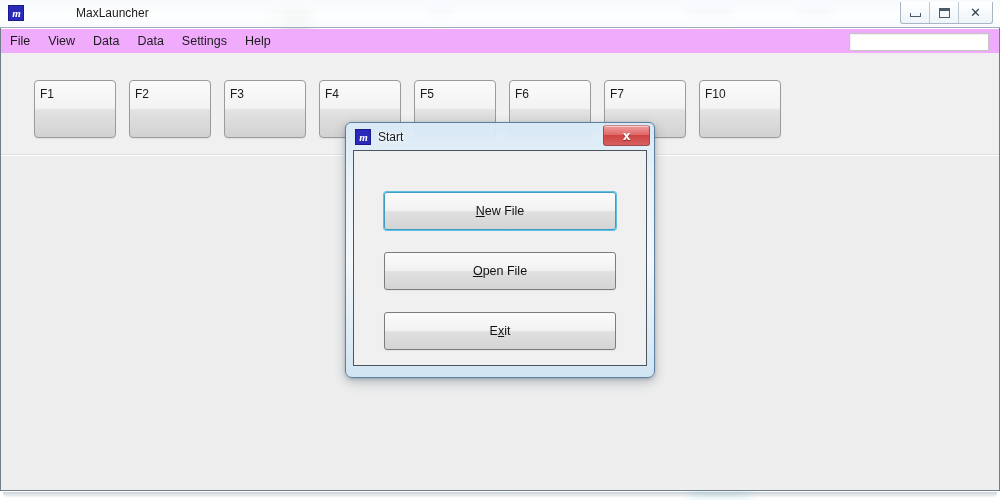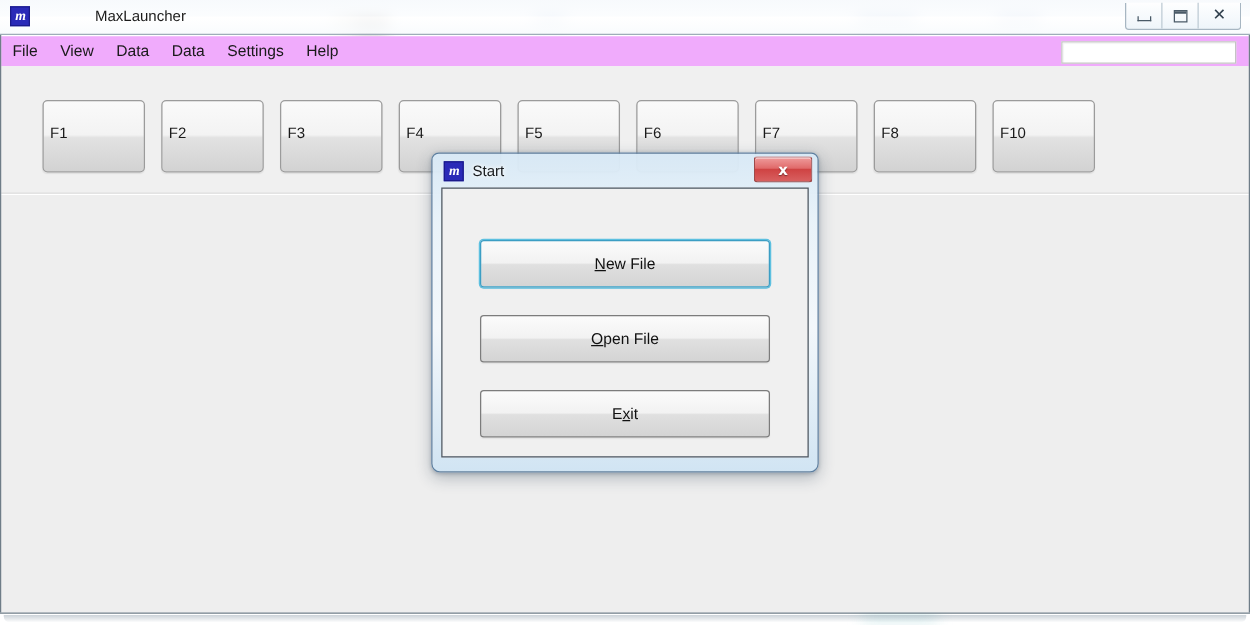--- a/index.html
+++ b/index.html
@@ -164,21 +164,21 @@
     height: 58px;
     border: 1px solid #9b9b9b;
     border-radius: 4px;
     background: linear-gradient(to bottom, #fafafa 0%, #f3f3f3 48%, #e2e2e2 52%, #d2d2d2 100%);
     box-sizing: border-box;
     position: relative;
     box-shadow: 0 1px 1px rgba(0,0,0,0.07);
   }
   .fkey-label {
     position: absolute;
-    left: 5px; top: 18px;
+    left: 5px; top: 6px;
     font-size: 12px;
     color: #1a1a1a;
   }
 
   
   .client-area {
     position: absolute;
     left: 1px; top: 156px;
     width: 998px;
     height: 334px;
@@ -380,23 +380,20 @@
       <div class="fkey-btn">
         <span class="fkey-label">F5</span>
       </div>
       <div class="fkey-btn">
         <span class="fkey-label">F6</span>
       </div>
       <div class="fkey-btn">
         <span class="fkey-label">F7</span>
       </div>
       <div class="fkey-btn">
-        <span class="fkey-label">F8</span>
-      </div>
-      <div class="fkey-btn">
         <span class="fkey-label">F10</span>
       </div>
     </div>
   </div>
 
   <div class="client-area"></div>
 
   <div class="frame-left"></div>
   <div class="frame-right"></div>
   <div class="frame-bottom"></div>

